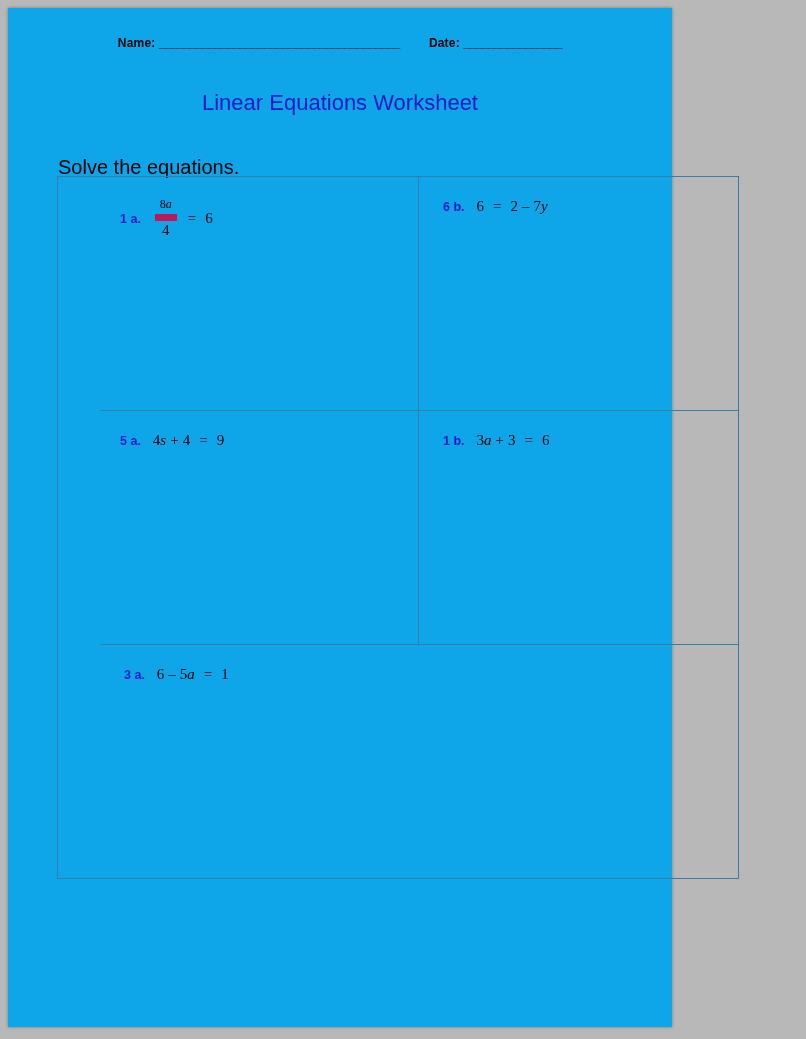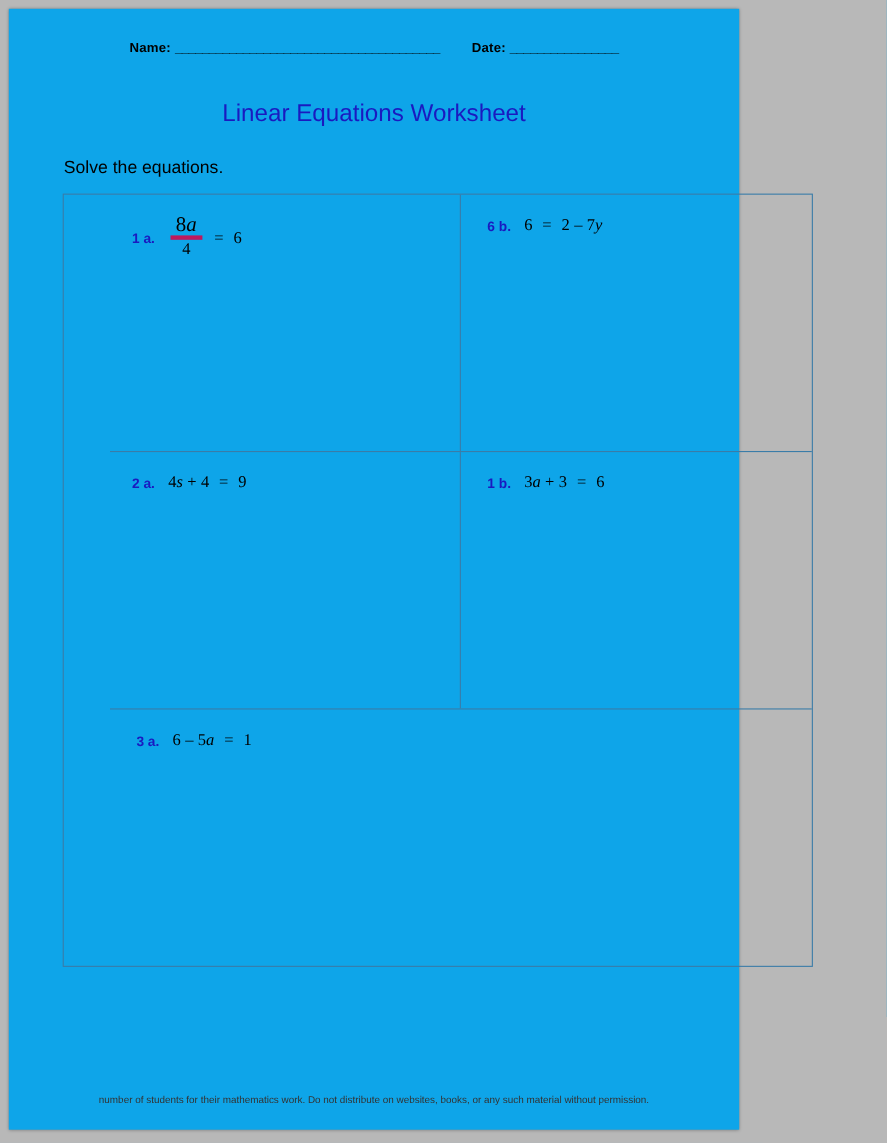--- a/index.html
+++ b/index.html
@@ -43,23 +43,23 @@
     left: 0;
     width: 100%;
     text-align: center;
     font-size: 22px;
     font-weight: normal;
     color: #1a1ac0;
   }
 
   .instructions {
     position: absolute;
-    top: 136px;
+    top: 148px;
     left: 50px;
-    font-size: 16px;
+    font-size: 20px;
     color: #000;
   }
 
   .grid {
     position: absolute;
     left: 49px;
     top: 168px;
     width: 682px;
     border: 1px solid #3a7ca8;
     box-sizing: border-box;
@@ -104,22 +104,22 @@
     display: inline-block;
     vertical-align: middle;
     text-align: center;
     position: relative;
     top: -1px;
     margin: 0 2px;
   }
   .frac .num {
     display: block;
     padding: 0 5px 1px 5px;
-    border-bottom: 4px solid #be185d;
-    font-size: 19px;
+    border-bottom: 7px solid #be185d;
+    font-size: 12px;
     line-height: 17px;
   }
   .frac .den {
     display: block;
     padding: 1px 5px 0 5px;
     font-size: 15px;
     line-height: 17px;
   }
 
   .inline-mid { display: inline-block; vertical-align: middle; }
@@ -168,37 +168,36 @@
 
       <div class="cell">
         <span class="qnum">6 b.</span><span class="expr"><span>6</span><span class="eq">=</span><span>2</span><span class="op">–</span><span>7</span><span class="v">y</span></span>
       </div>
 
     </div>
 
     <div class="row">
 
       <div class="cell">
-        <span class="qnum">2 a.</span><span class="expr"><span>4</span><span class="v">s</span><span class="op">+</span><span>4</span><span class="eq">=</span><span>9</span></span>
+        <span class="qnum">5 a.</span><span class="expr"><span>4</span><span class="v">s</span><span class="op">+</span><span>4</span><span class="eq">=</span><span>9</span></span>
       </div>
 
       <div class="cell">
         <span class="qnum">1 b.</span><span class="expr"><span>3</span><span class="v">a</span><span class="op">+</span><span>3</span><span class="eq">=</span><span>6</span></span>
       </div>
 
     </div>
 
     <div class="row">
 
       <div class="cell">
         <span class="qnum">3 a.</span><span class="expr"><span>6</span><span class="op">–</span><span>5</span><span class="v">a</span><span class="eq">=</span><span>1</span></span>
       </div>
 
 
     </div>
 
   </div>
 
   <div class="footer">
-    <div>number of students for their mathematics work. Do not distribute on websites, books, or any such material without permission.</div>
   </div>
 
 </div>
 
 </body></html>

